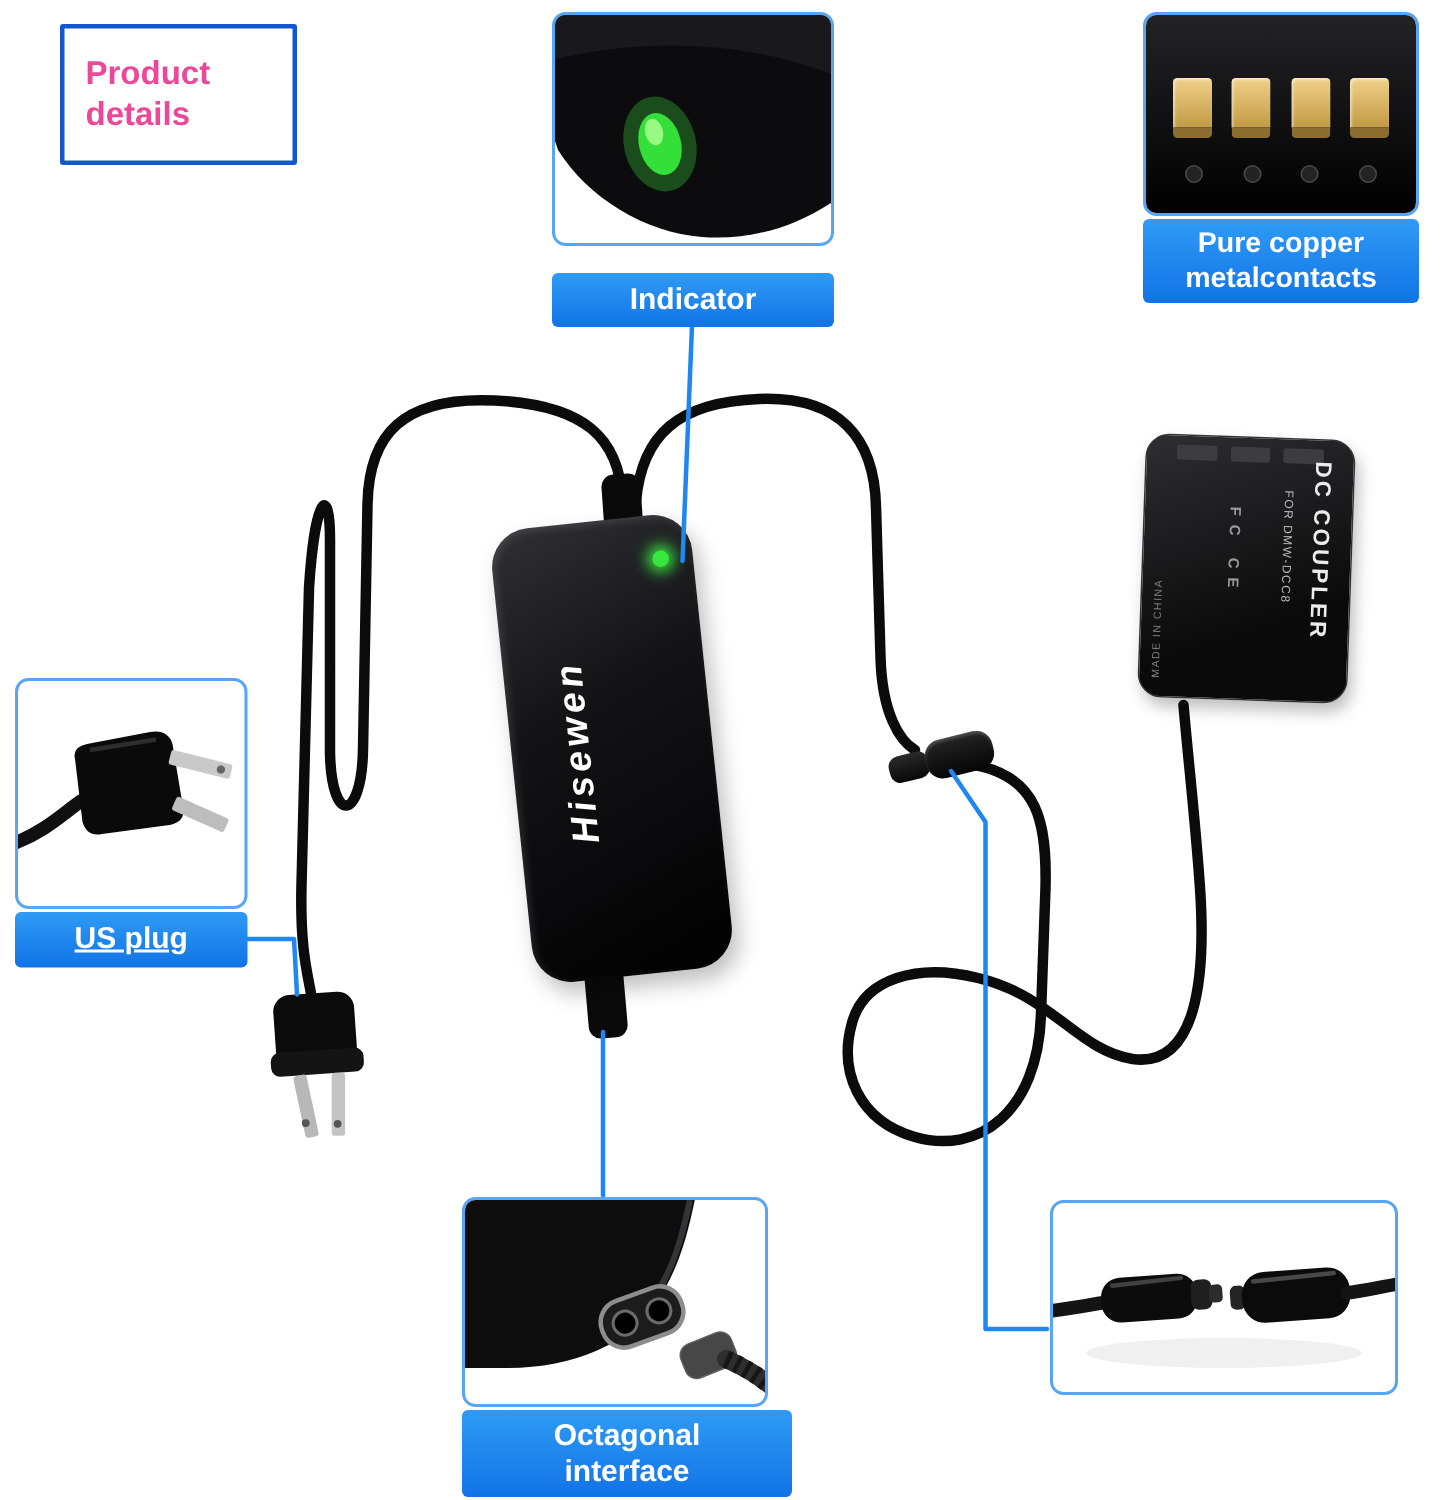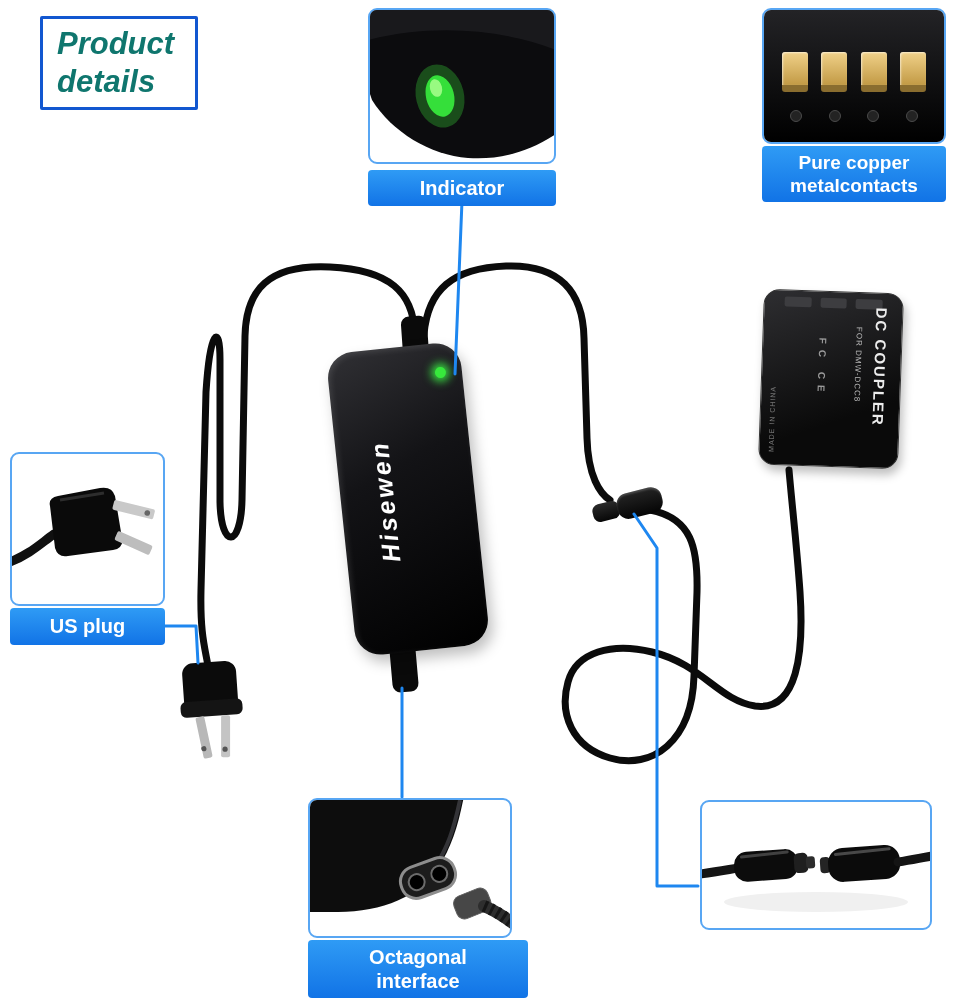--- a/index.html
+++ b/index.html
@@ -11,21 +11,21 @@
   .overlay{position:absolute;left:0;top:0;pointer-events:none;}
 
   
   .title-box{
     position:absolute;left:40px;top:16px;width:158px;height:94px;
     border:3px solid #1257d0;border-radius:2px;background:#fff;
     display:flex;align-items:center;box-sizing:border-box;padding:4px 10px 4px 14px;
     z-index:5;
   }
   .title-text{
-    color:#0f766e;font-weight:bold;font-style:italic;font-size:31px;line-height:1.22;
+    color:#ec4899;font-weight:bold;font-size:22px;line-height:1.22;
   }
 
   
   .callout-box{
     position:absolute;background:#fff;border:2px solid #58a6f3;border-radius:9px;
     overflow:hidden;box-sizing:border-box;z-index:4;
   }
   .label-bar{
     position:absolute;background:linear-gradient(180deg,#2f9bf5,#1173e6);
     color:#fff;font-weight:bold;text-align:center;border-radius:4px;
@@ -169,21 +169,21 @@
 
   <div class="callout-box" style="left:368px;top:8px;width:188px;height:156px;">
     <svg class="ind-inner" width="184" height="152" viewBox="0 0 184 152">
       <path d="M -2,-2 L 186,-2 L 186,124 C 156,144 126,150 98,148 C 60,145 22,122 2,90 L -2,78 Z" fill="#0c0c0e"></path>
       <path d="M -2,-2 L 186,-2 L 186,40 C 130,18 60,14 -2,30 Z" fill="#1d1d21" opacity="0.8"></path>
       <ellipse cx="70" cy="86" rx="24" ry="32" fill="rgba(60,230,60,0.30)" transform="rotate(-14 70 86)"></ellipse>
       <ellipse cx="70" cy="86" rx="14" ry="21" transform="rotate(-14 70 86)" fill="#35df3a"></ellipse>
       <ellipse cx="66" cy="78" rx="6" ry="9" transform="rotate(-14 66 78)" fill="#a9ff8e" opacity="0.85"></ellipse>
     </svg>
   </div>
-  <div class="label-bar" style="left:368px;top:170px;width:188px;height:36px;font-size:20px;">
+  <div class="label-bar" style="left:368px;top:182px;width:188px;height:36px;font-size:20px;">
     <span>Indicator</span>
   </div>
 
   <div class="callout-box" style="left:762px;top:8px;width:184px;height:136px;">
     <div class="contacts-inner">
       <div class="contacts-row">
         <div class="contact-pin"></div>
         <div class="contact-pin"></div>
         <div class="contact-pin"></div>
         <div class="contact-pin"></div>
@@ -208,21 +208,21 @@
       <path d="M 48,46 L 92,39" stroke="#2d2d2d" stroke-width="3" fill="none"></path>
       <g transform="rotate(14 103 52)">
         <rect x="101" y="46" width="42" height="10" rx="2" fill="#c9c9c9"></rect>
         <circle cx="136" cy="51" r="2.8" fill="#666"></circle>
       </g>
       <g transform="rotate(24 106 82)">
         <rect x="104" y="77" width="38" height="10" rx="2" fill="#bdbdbd"></rect>
       </g>
     </svg>
   </div>
-  <div class="label-bar" style="left:10px;top:608px;width:155px;height:37px;font-size:20px;">
+  <div class="label-bar" style="left:10px;top:608px;width:155px;height:37px;font-size:20px;text-decoration:underline;">
     <span>US plug</span>
   </div>
 
   <div class="callout-box" style="left:308px;top:798px;width:204px;height:140px;">
     <svg width="200" height="136" viewBox="0 0 200 136">
       <path d="M -4,-4 L 154,-4 C 148,26 142,46 128,68 C 110,96 72,112 28,112 L -4,112 Z" fill="#0d0d0d"></path>
       <path d="M 150,0 C 144,28 138,48 124,68" stroke="#343438" stroke-width="4" fill="none"></path>
       <g transform="rotate(-20 118 78)">
         <rect x="90" y="62" width="56" height="32" rx="15" fill="#1c1c1c" stroke="#8d8d8d" stroke-width="3"></rect>
         <circle cx="106" cy="78" r="8" fill="#000" stroke="#6b6b6b" stroke-width="2"></circle>

